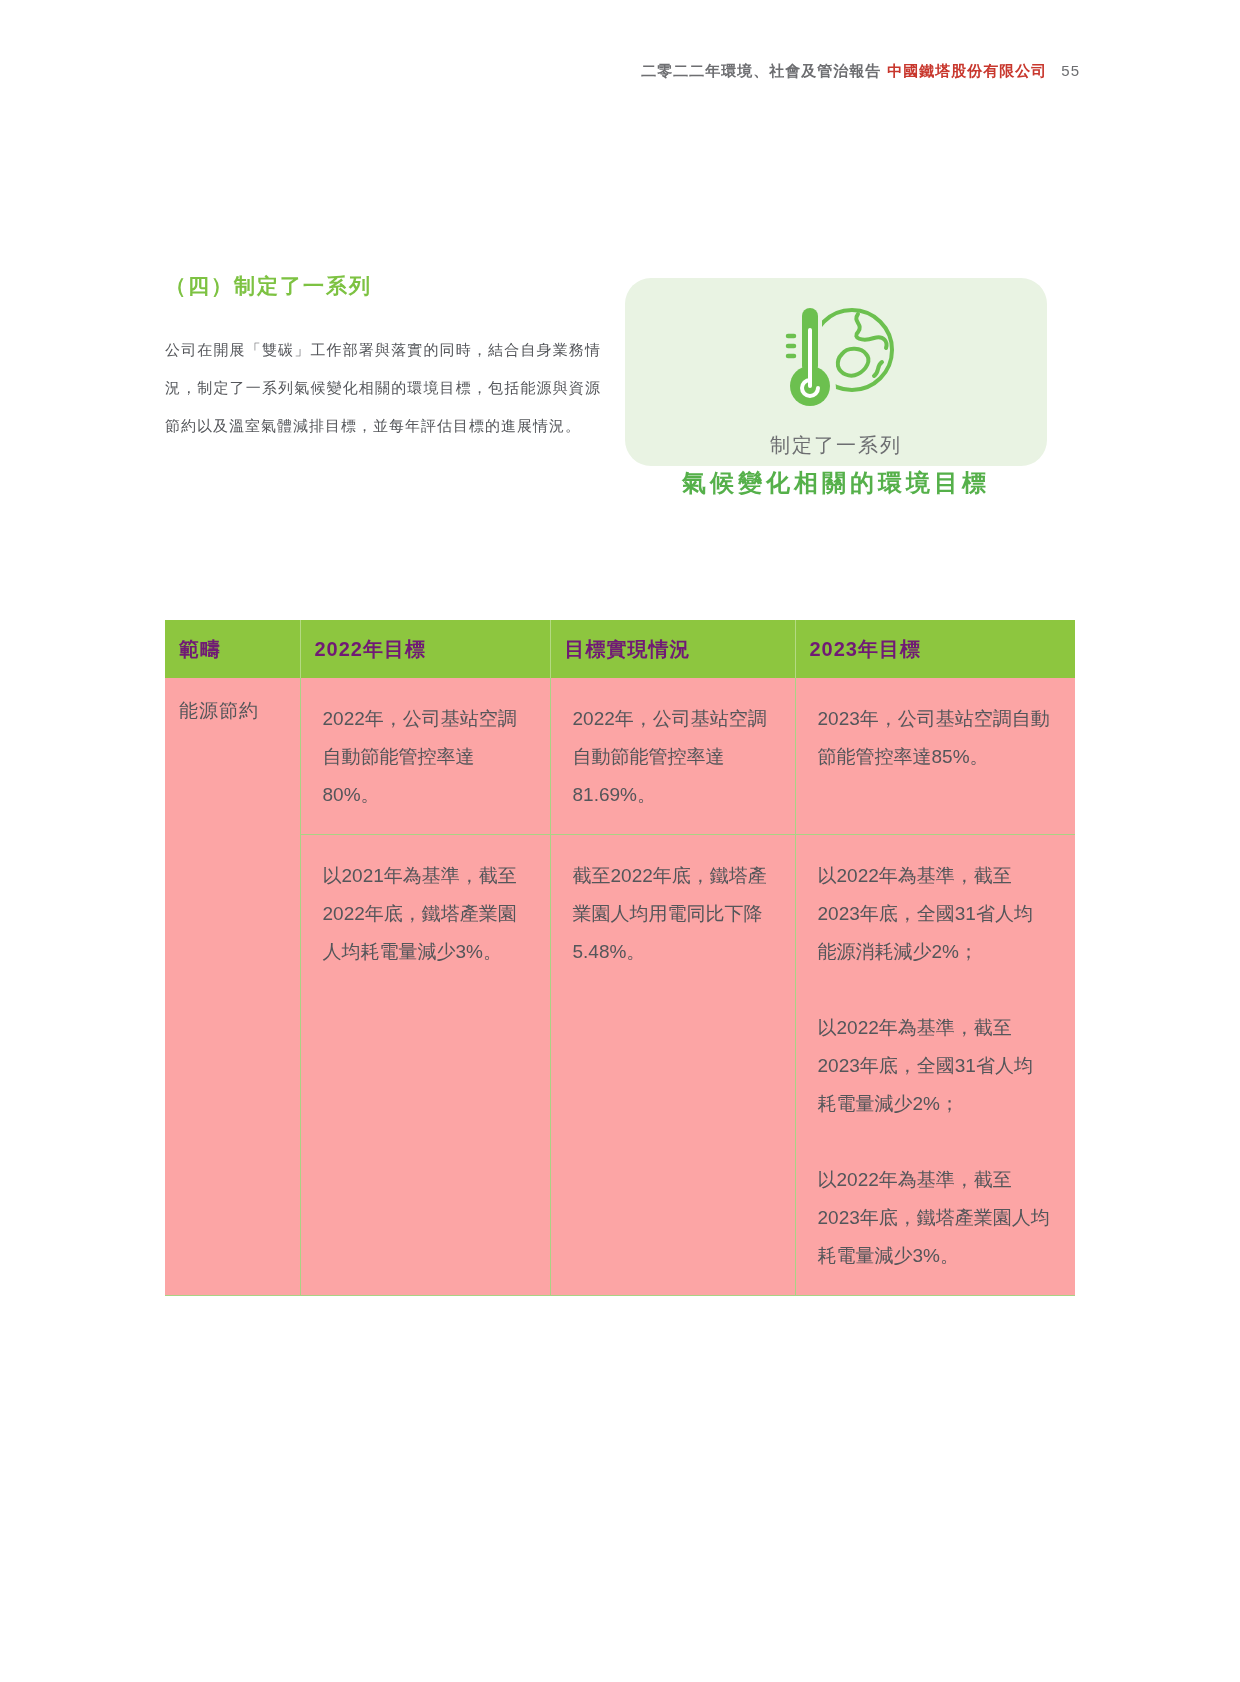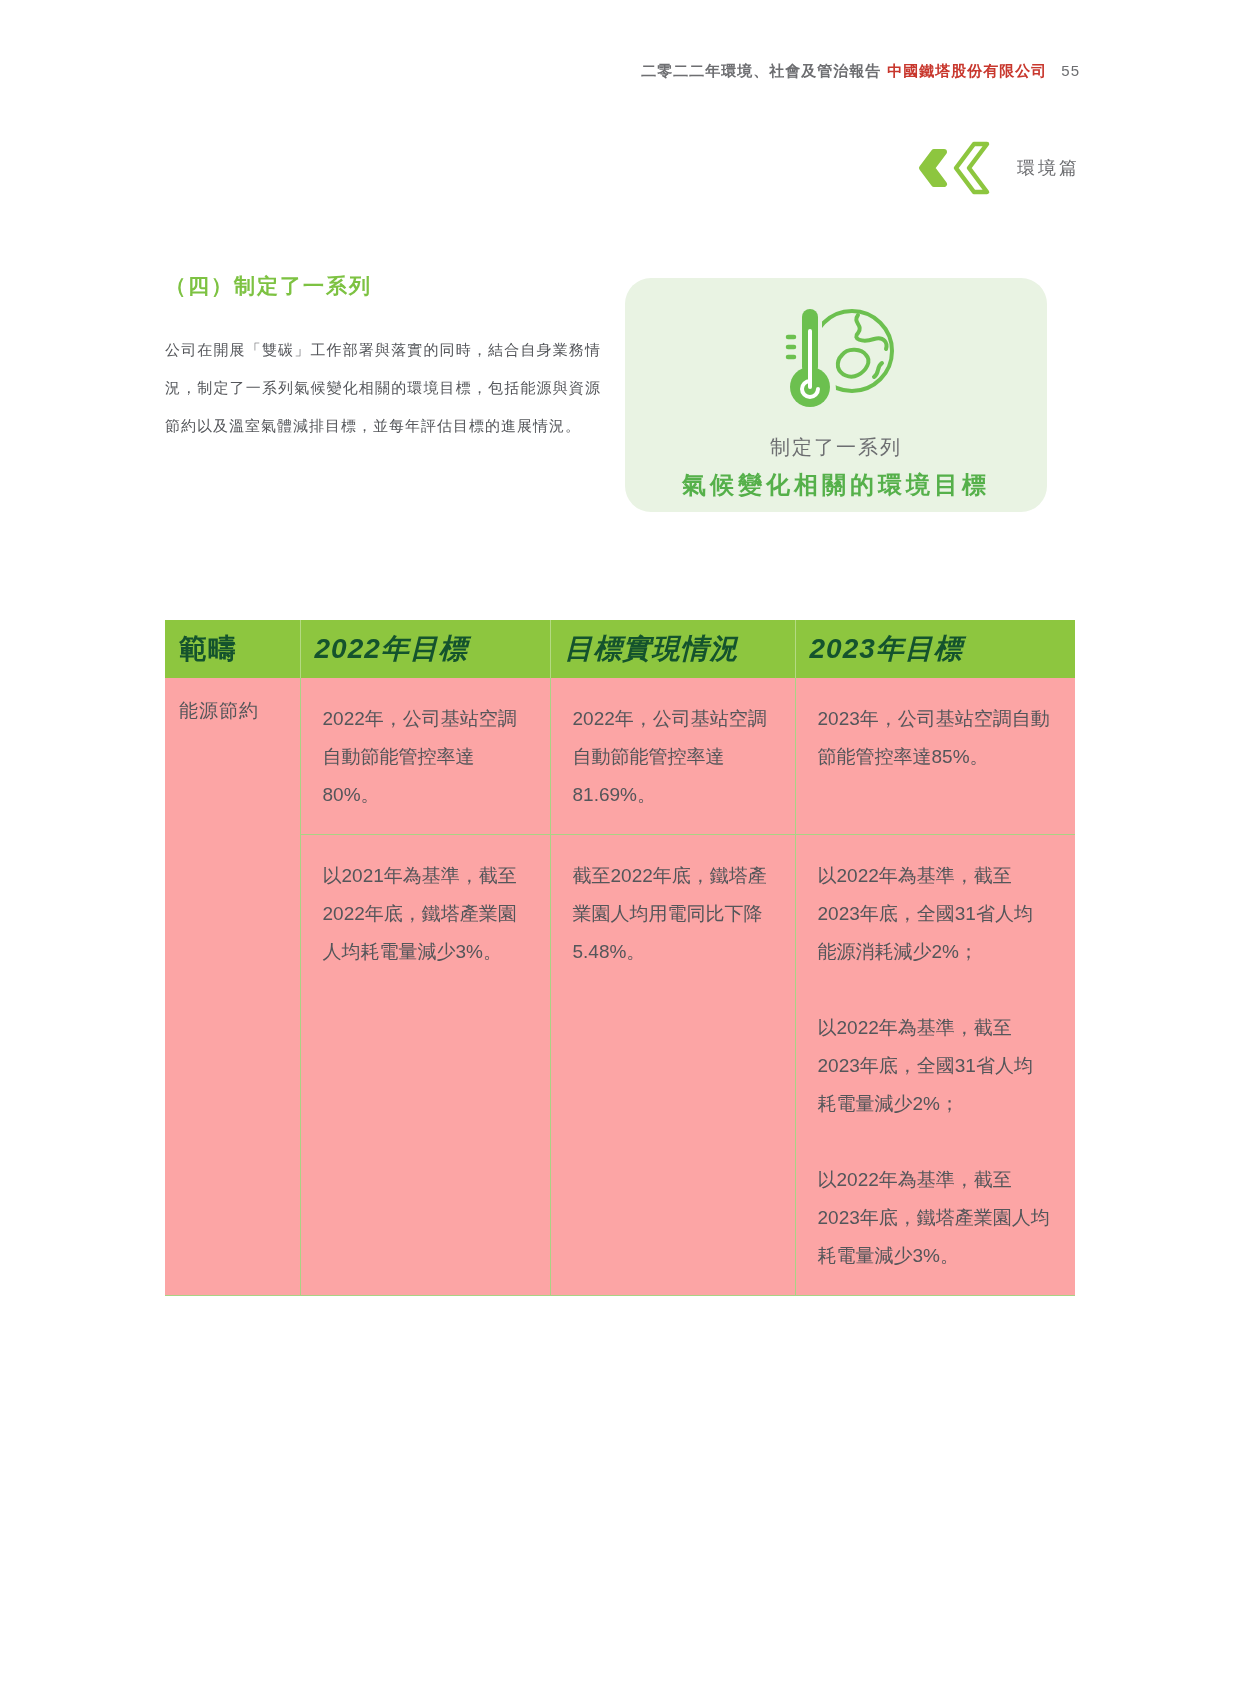--- a/index.html
+++ b/index.html
@@ -46,45 +46,45 @@
     font-size:21px;font-weight:bold;color:var(--green-title);letter-spacing:2px;
   }
   .section-body{
     position:absolute;left:165px;top:312px;width:436px;
     font-size:15px;line-height:38px;color:var(--text-gray);
     text-align:justify;letter-spacing:1px;margin-top:19px;
   }
 
   
   .highlight-card{
-    position:absolute;left:625px;top:278px;width:422px;height:234px;
+    position:absolute;left:625px;top:278px;width:422px;height:188px;
     background:var(--card-bg);border-radius:26px;
     display:flex;flex-direction:column;align-items:center;
     padding-top:18px;
   }
   .highlight-card .icon-wrap{height:134px;display:flex;align-items:center;justify-content:center;}
   .card-line1{font-size:20px;color:var(--head-gray);letter-spacing:2px;margin-top:4px;}
   .card-line2{font-size:24px;font-weight:bold;color:var(--green-deep);letter-spacing:4px;margin-top:8px;}
 
   
   .targets-table{
     position:absolute;left:165px;top:620px;width:910px;
     border-collapse:collapse;table-layout:fixed;
     font-size:19px;line-height:38px;color:var(--text-gray);
   }
   .targets-table col.c1{width:135px;}
   .targets-table col.c2{width:250px;}
   .targets-table col.c3{width:245px;}
   .targets-table col.c4{width:280px;}
   .targets-table thead th{
-    background:var(--green-main);color:#14532d;
-    font-size:28px;font-weight:bold;letter-spacing:1px;
+    background:var(--green-main);color:#701a75;
+    font-size:20px;font-weight:bold;letter-spacing:1px;
     text-align:left;padding:10px 0 10px 14px;height:48px;
   }
-  .targets-table thead th + th{border-left:1px solid rgba(255,255,255,0.35);font-style:italic;}
+  .targets-table thead th + th{border-left:1px solid rgba(255,255,255,0.35);}
   .targets-table tbody td{
     vertical-align:top;background:#fca5a5;
     padding:14px 16px 12px 14px;
   }
   .targets-table tbody td + td,
   .targets-table tbody tr.subrow td{border-left:1px solid var(--green-border);}
   .targets-table tbody tr.subrow td{border-top:1px solid var(--green-border);}
   .targets-table{border-bottom:1px solid var(--green-border);}
   .targets-table p{margin:8px;}
   .targets-table p + p{margin-top:38px;}
@@ -94,29 +94,20 @@
 <body>
 
 <div class="page">
 
   <div class="running-header">
     <span class="report">二零二二年環境、社會及管治報告</span>
     <span class="company">中國鐵塔股份有限公司</span>
     <span class="pageno">55</span>
   </div>
 
-  <div class="chapter-marker">
-    <span>
-      <svg width="92" height="60" viewBox="0 0 92 60">
-        <path d="M23,14 L33,14 L21,30 L33,46 L23,46 L11,30 Z" fill="#8DC63F" stroke="#8DC63F" stroke-width="6" stroke-linejoin="round"></path>
-        <path d="M63,6 L76,6 L58,30 L76,54 L63,54 L45,30 Z" fill="#ffffff" stroke="#8DC63F" stroke-width="4.5" stroke-linejoin="round"></path>
-      </svg>
-    </span>
-    <span class="chapter-label">環境篇</span>
-  </div>
 
   <div class="section-title">（四）制定了一系列</div>
   <div class="section-body">公司在開展「雙碳」工作部署與落實的同時，結合自身業務情況，制定了一系列氣候變化相關的環境目標，包括能源與資源節約以及溫室氣體減排目標，並每年評估目標的進展情況。</div>
 
   <div class="highlight-card">
     <div class="icon-wrap">
       <svg width="148" height="132" viewBox="0 0 148 132">
 
         <circle cx="90" cy="54" r="40" fill="none" stroke="#6CC04F" stroke-width="4"></circle>
         <path d="M96,18 C90,26 102,28 96,36 C90,42 100,46 112,42 C122,39 126,46 124,52" fill="none" stroke="#6CC04F" stroke-width="4" stroke-linecap="round" stroke-linejoin="round"></path>

